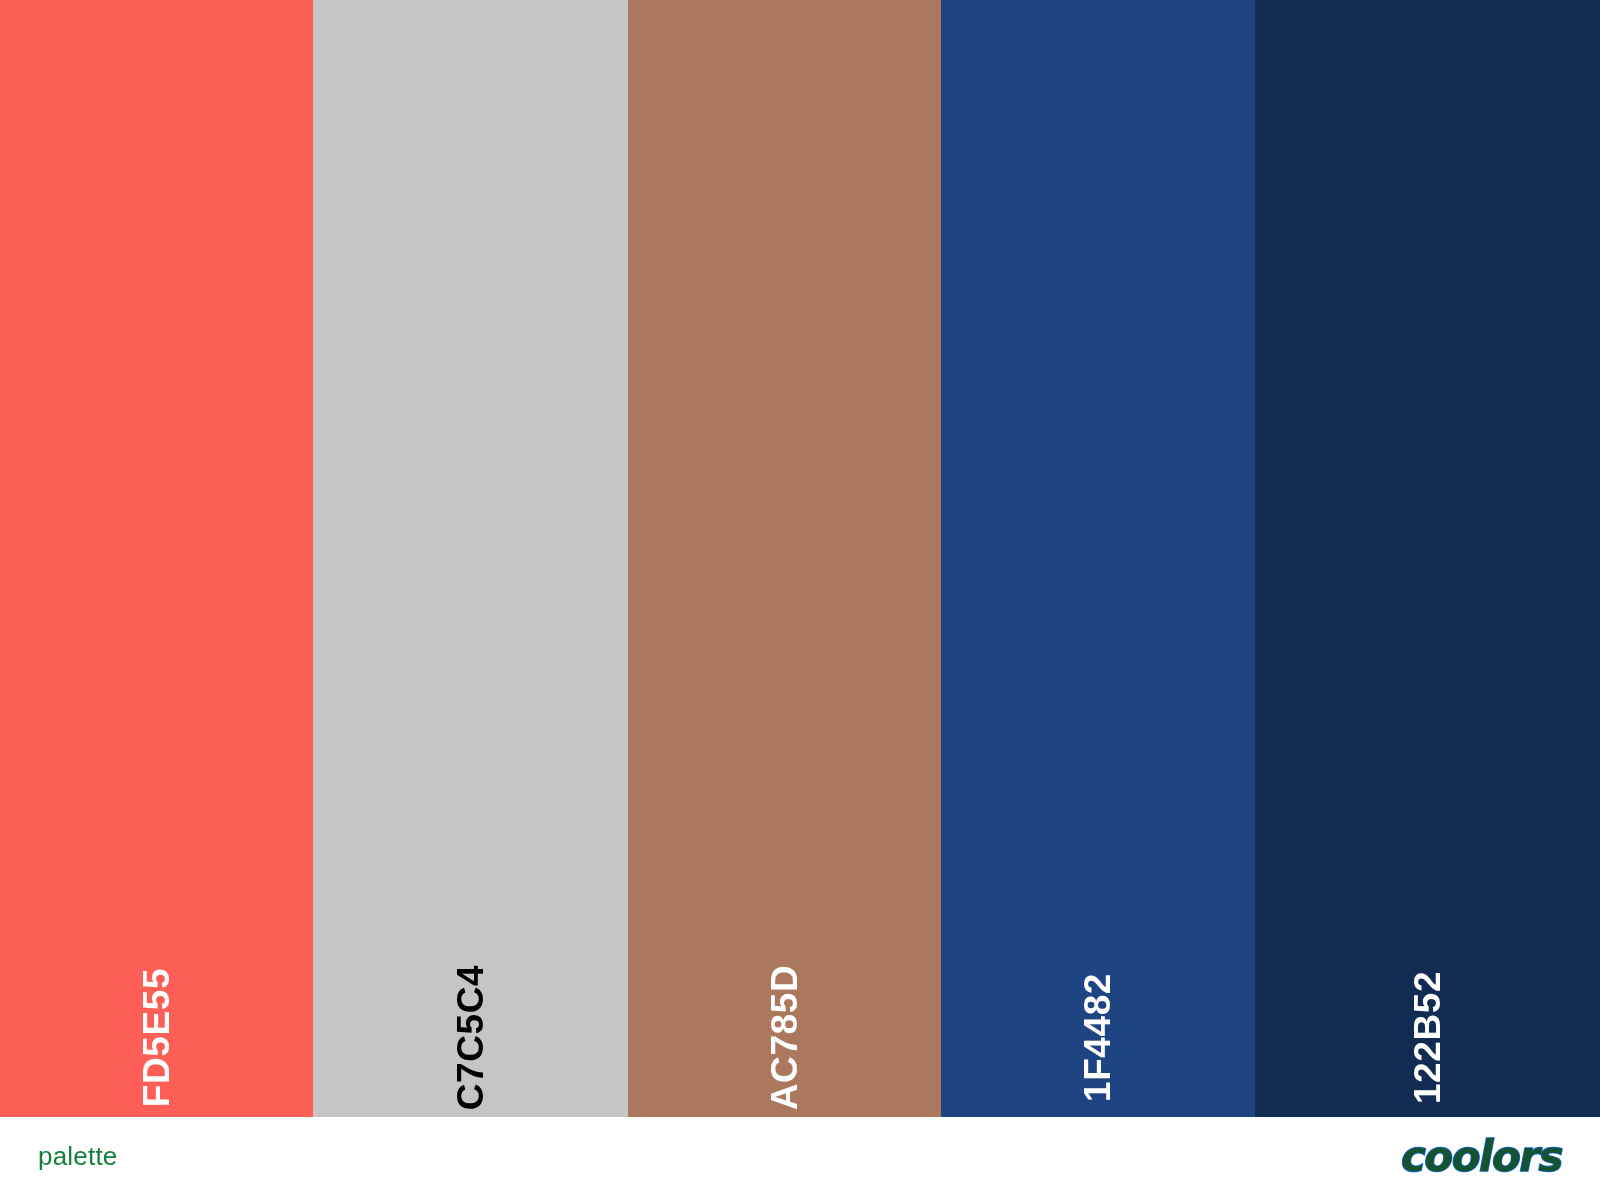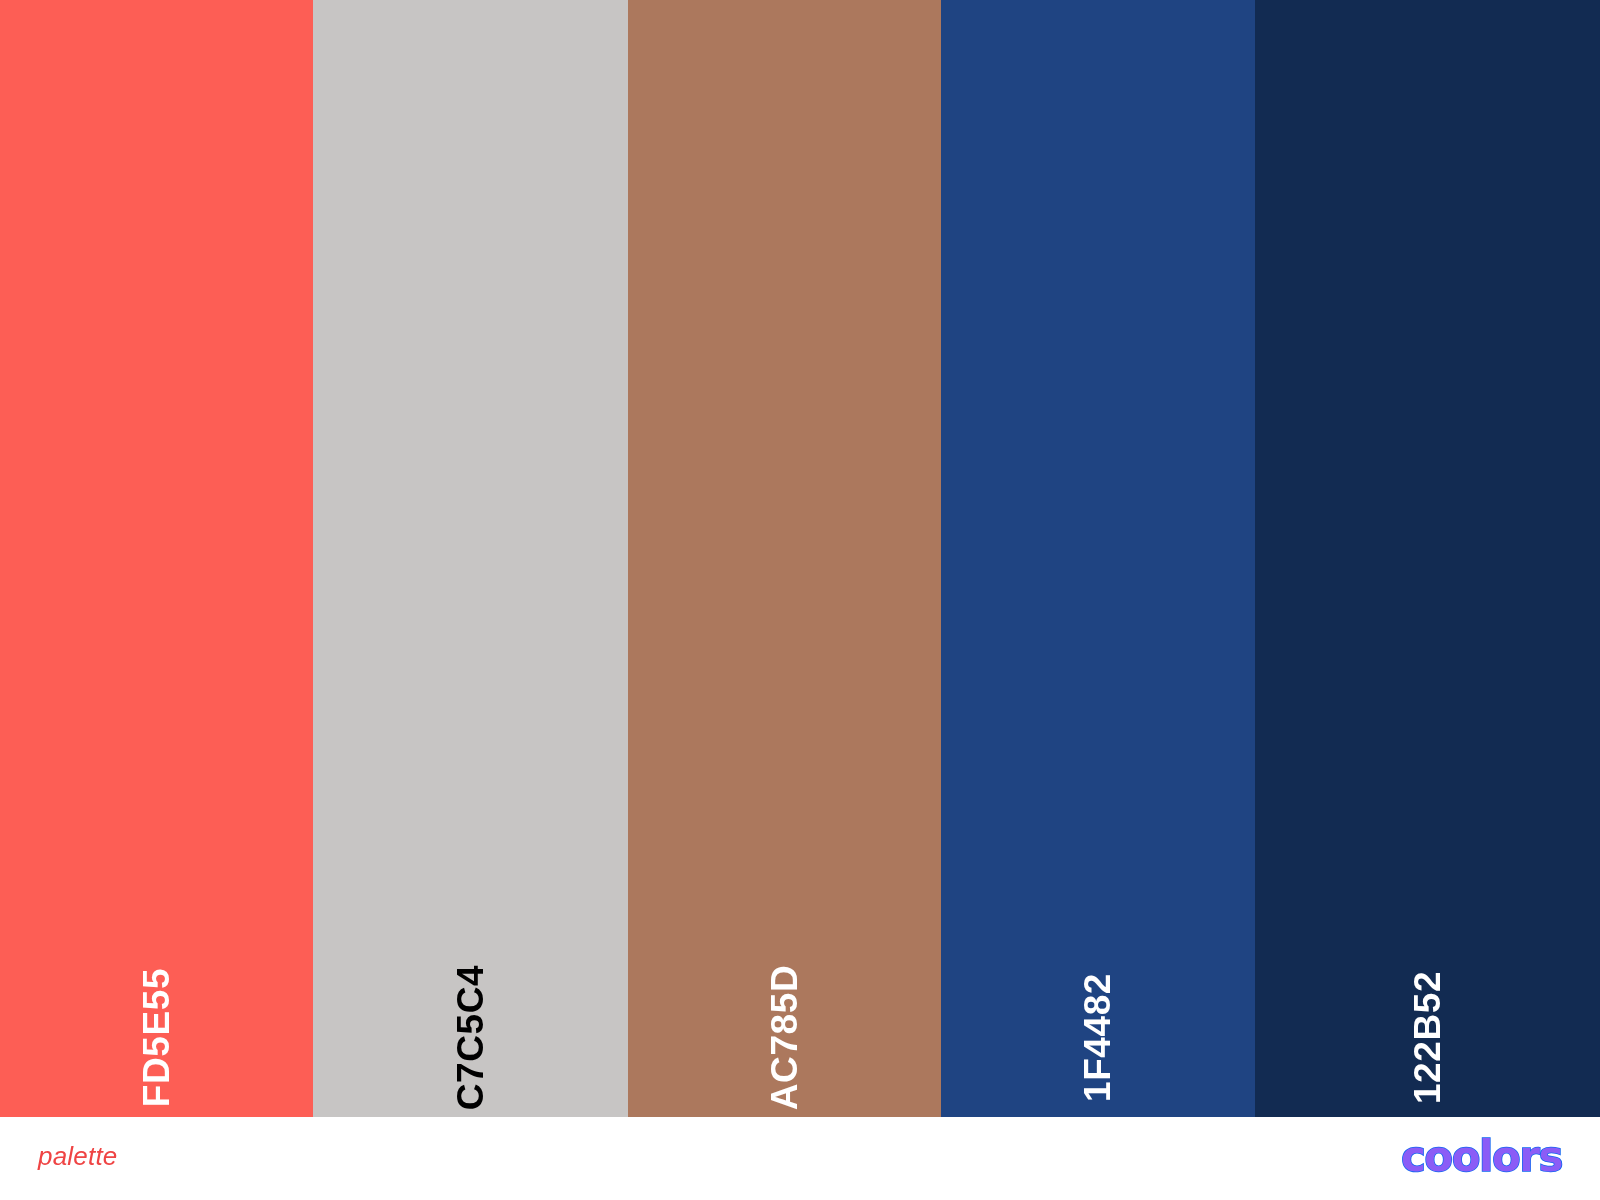--- a/index.html
+++ b/index.html
@@ -136,19 +136,19 @@
 
     <div class="swatch" style="background: rgb(18, 43, 82); width: 345px;">
       <div class="label-rot">
         <span style="color: rgb(255, 255, 255);">122B52</span>
       </div>
     </div>
 
   </div>
 
   <div class="footer" style="top: 1117px; height: 83px;">
-    <div class="footer-title" style="color: #ef4444; font-style: italic;">palette</div>
+    <div class="footer-title" style="color: #15803d;">palette</div>
     <div class="brand">
-      <span class="brand-text" style="color: #8b5cf6; -webkit-text-stroke: 1.5px rgb(18, 102, 241);">coolors</span>
+      <span class="brand-text" style="color: #14532d; font-style: italic; -webkit-text-stroke: 1.5px rgb(18, 102, 241);">coolors</span>
     </div>
   </div>
 
 </div>
 
 </body></html>

